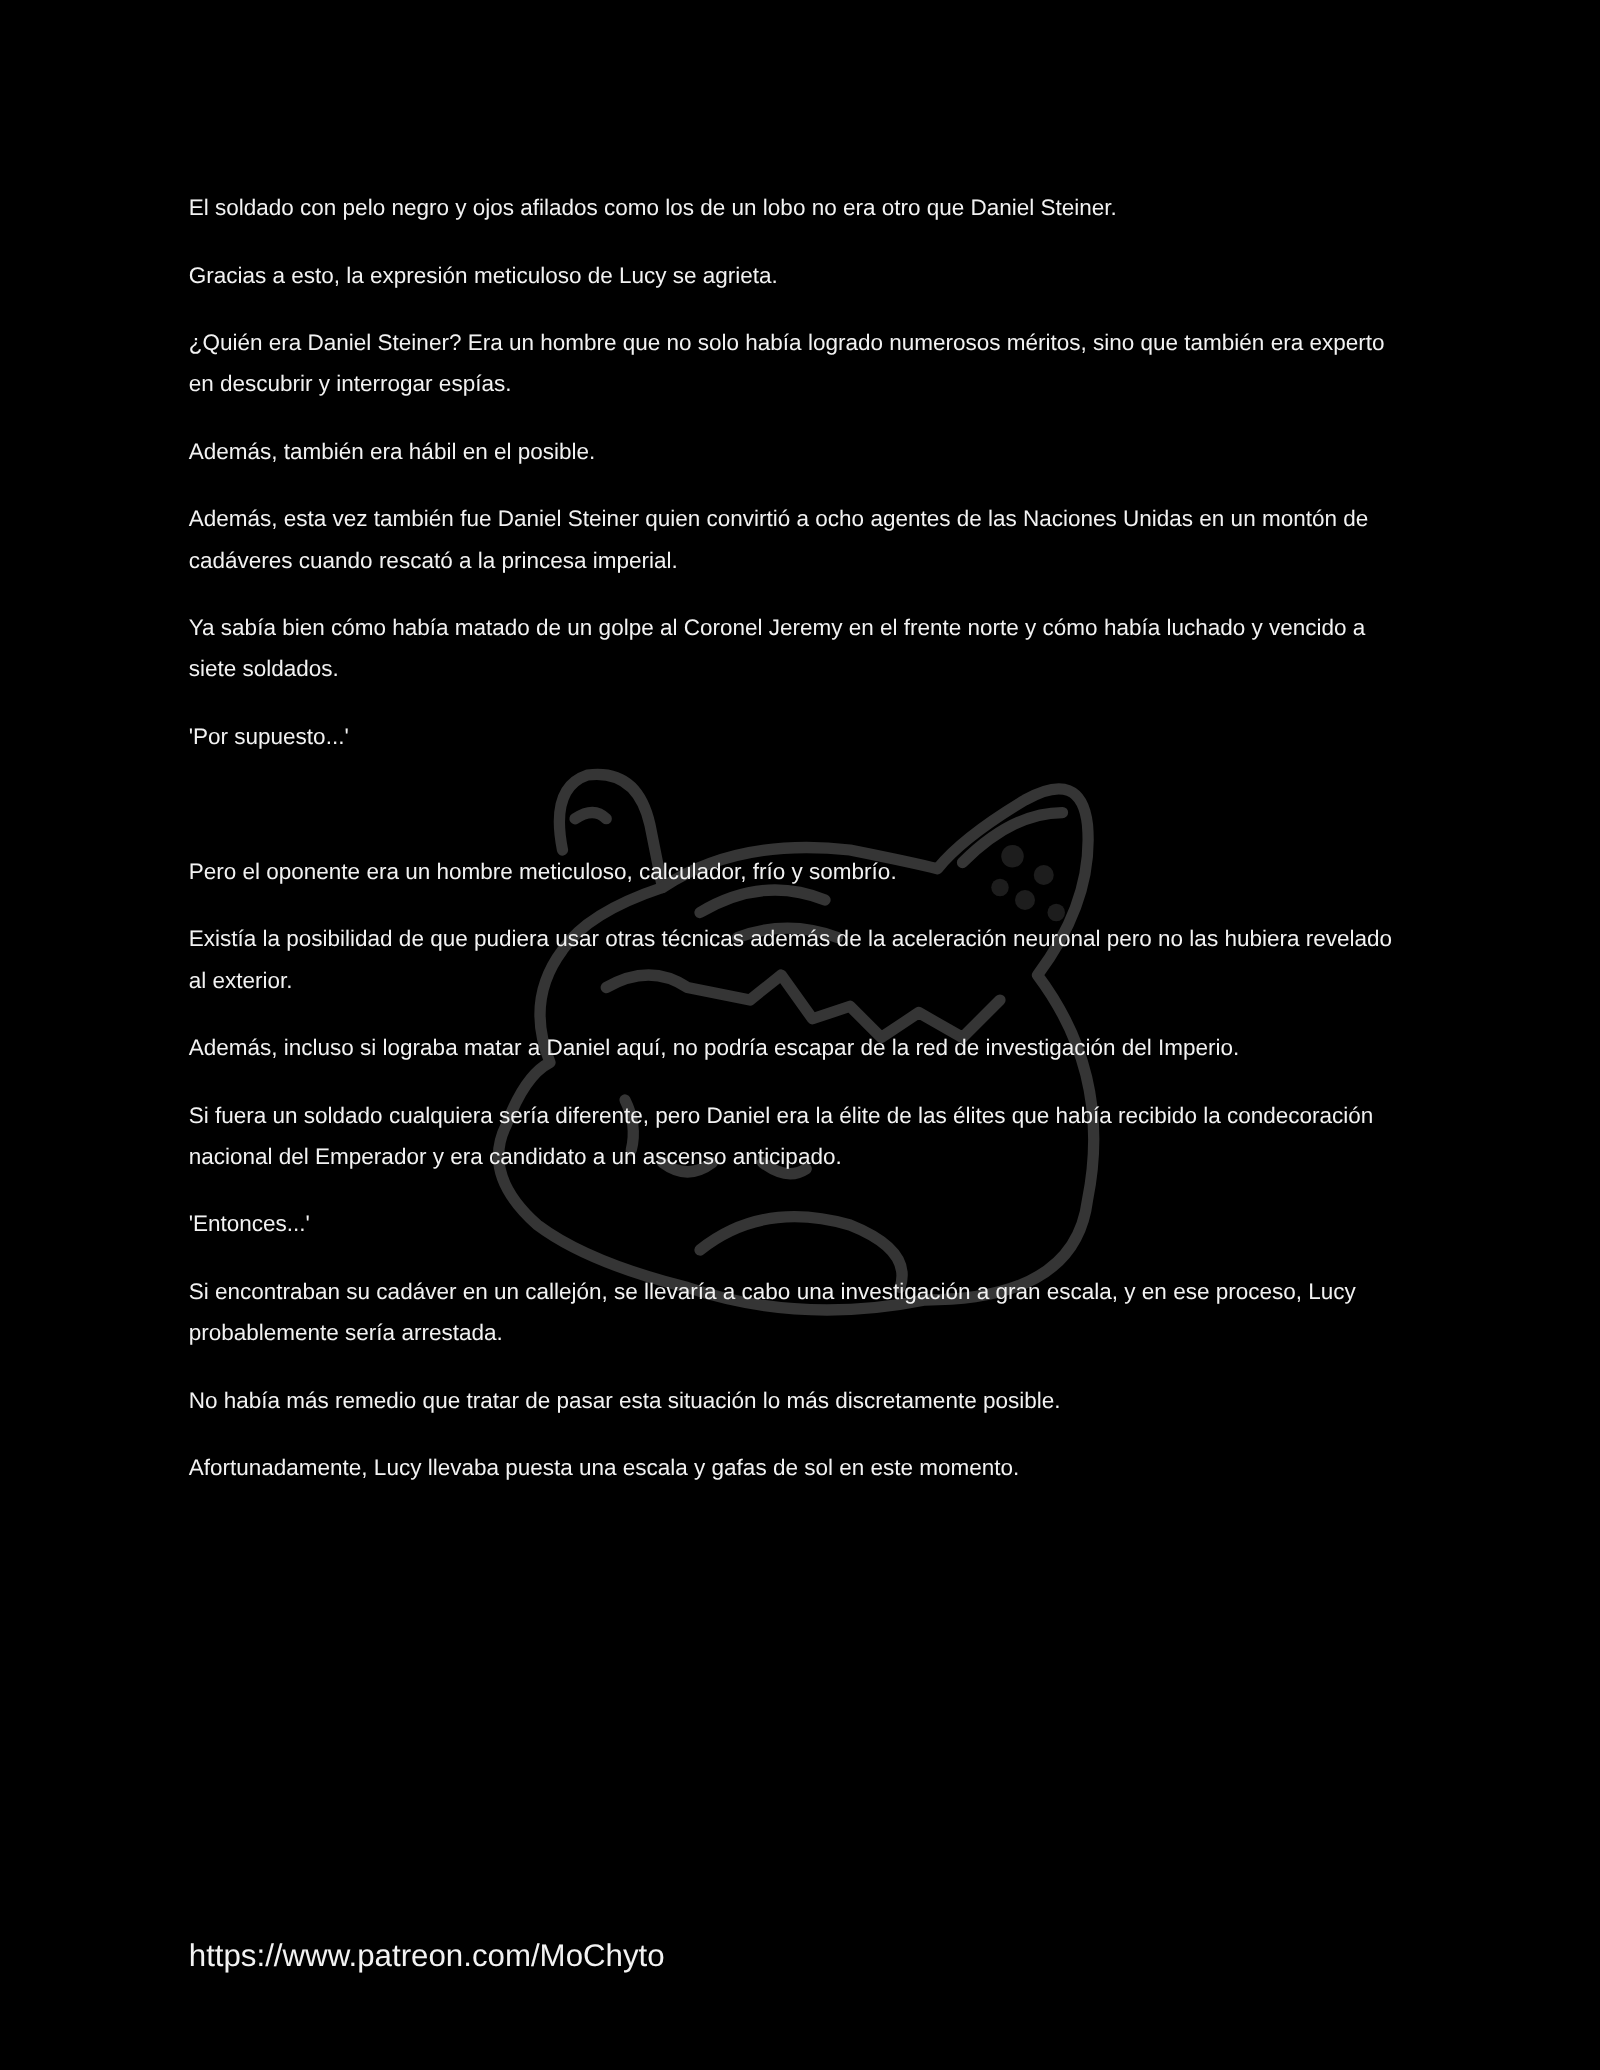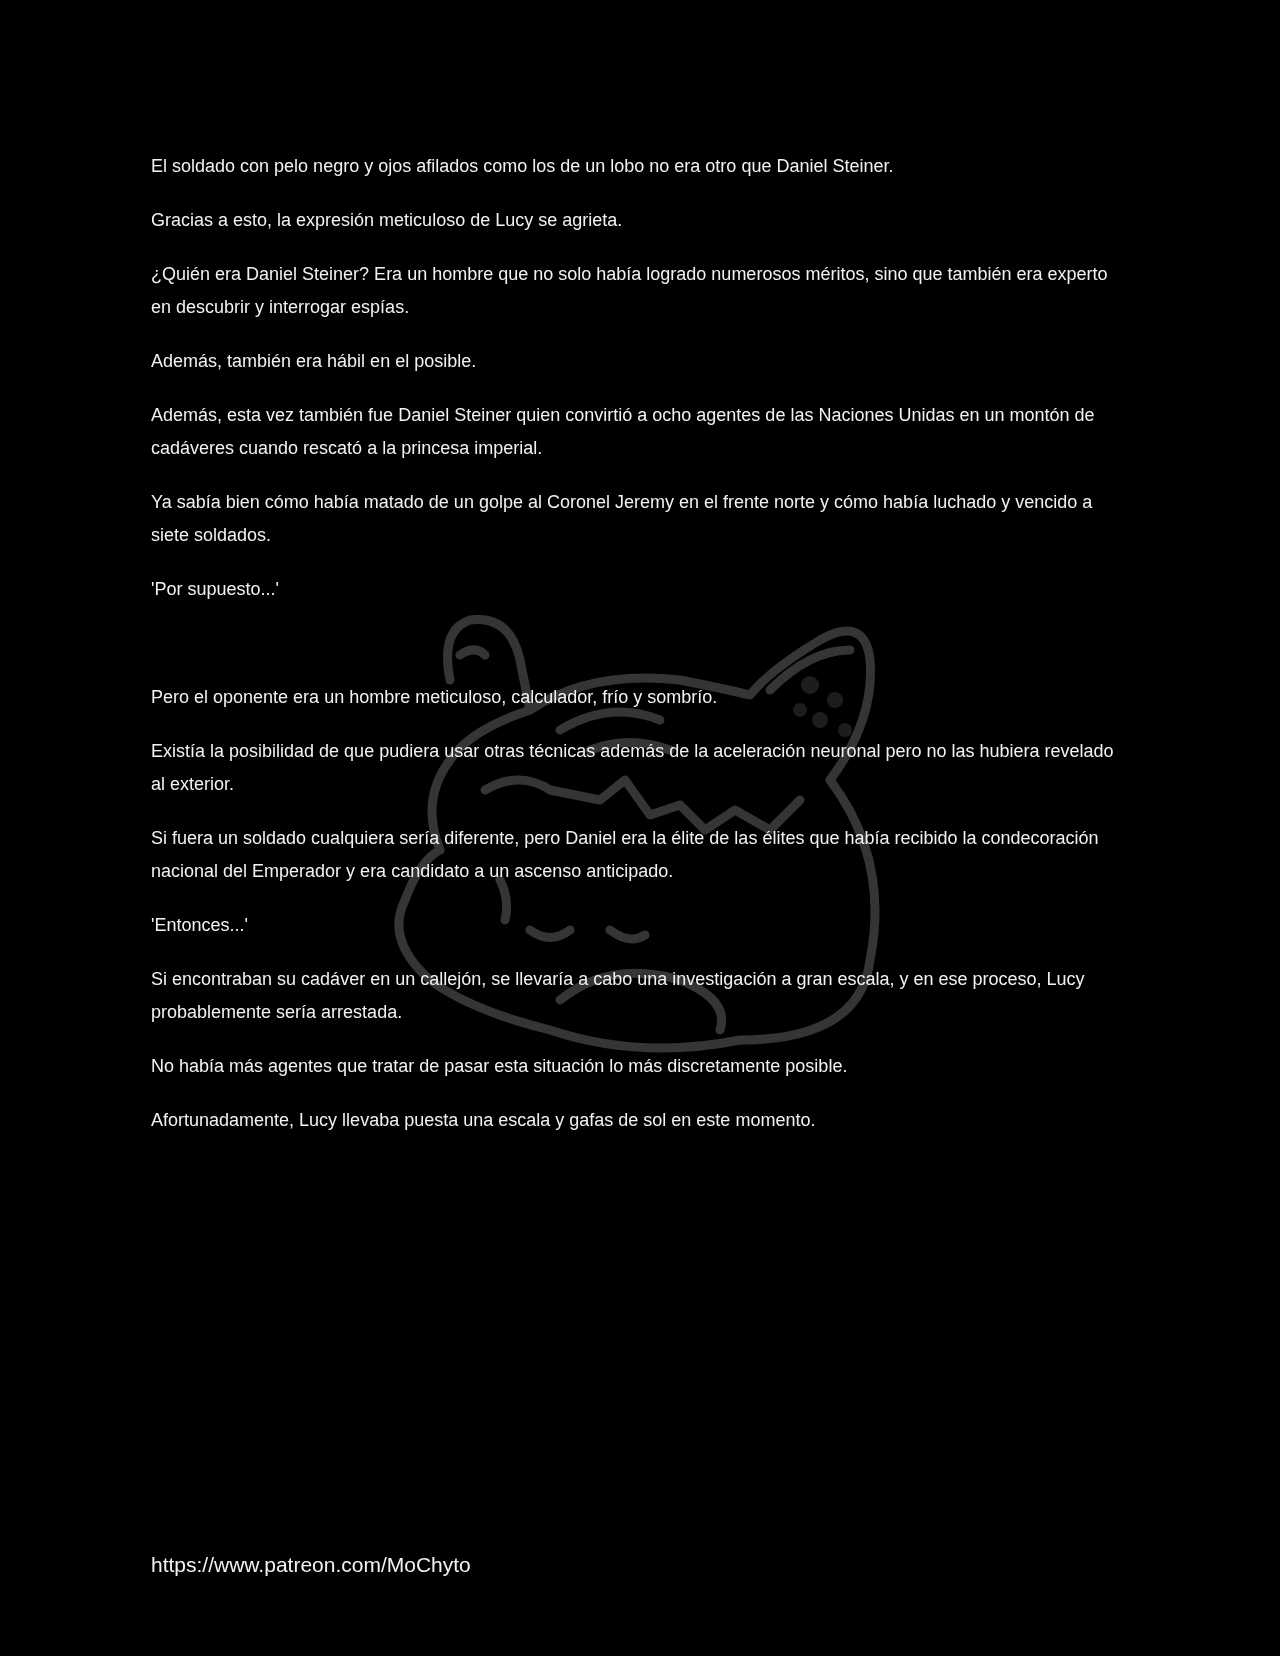--- a/index.html
+++ b/index.html
@@ -37,21 +37,21 @@
     margin: 0 0 21px 0;
     color: #f2f2f2;
   }
   .spacer {
     height: 54px;
   }
   .footer-link {
     position: absolute;
     left: 151px;
     top: 1551px;
-    font-size: 21px;
+    font-size: 25px;
     line-height: 28px;
     color: #f2f2f2;
     text-decoration: none;
     z-index: 1;
   }
 </style>
 </head>
 <body>
 
 <svg class="watermark" viewBox="0 0 540 470" xmlns="http://www.w3.org/2000/svg">
@@ -90,20 +90,21 @@
   <p class="para">¿Quién era Daniel Steiner? Era un hombre que no solo había logrado numerosos méritos, sino que también era experto en descubrir y interrogar espías.</p>
   <p class="para">Además, también era hábil en el posible.</p>
   <p class="para">Además, esta vez también fue Daniel Steiner quien convirtió a ocho agentes de las Naciones Unidas en un montón de cadáveres cuando rescató a la princesa imperial.</p>
   <p class="para">Ya sabía bien cómo había matado de un golpe al Coronel Jeremy en el frente norte y cómo había luchado y vencido a siete soldados.</p>
   <p class="para">'Por supuesto...'</p>
 
   <div class="spacer"></div>
 
   <p class="para">Pero el oponente era un hombre meticuloso, calculador, frío y sombrío.</p>
   <p class="para">Existía la posibilidad de que pudiera usar otras técnicas además de la aceleración neuronal pero no las hubiera revelado al exterior.</p>
+  <p class="para">Además, incluso si lograba matar a Daniel aquí, no podría escapar de la red de investigación del Imperio.</p>
   <p class="para">Si fuera un soldado cualquiera sería diferente, pero Daniel era la élite de las élites que había recibido la condecoración nacional del Emperador y era candidato a un ascenso anticipado.</p>
   <p class="para">'Entonces...'</p>
   <p class="para">Si encontraban su cadáver en un callejón, se llevaría a cabo una investigación a gran escala, y en ese proceso, Lucy probablemente sería arrestada.</p>
-  <p class="para">No había más agentes que tratar de pasar esta situación lo más discretamente posible.</p>
+  <p class="para">No había más remedio que tratar de pasar esta situación lo más discretamente posible.</p>
   <p class="para">Afortunadamente, Lucy llevaba puesta una escala y gafas de sol en este momento.</p>
 </main>
 
 <a class="footer-link">https://www.patreon.com/MoChyto</a>
 
 </body></html>

